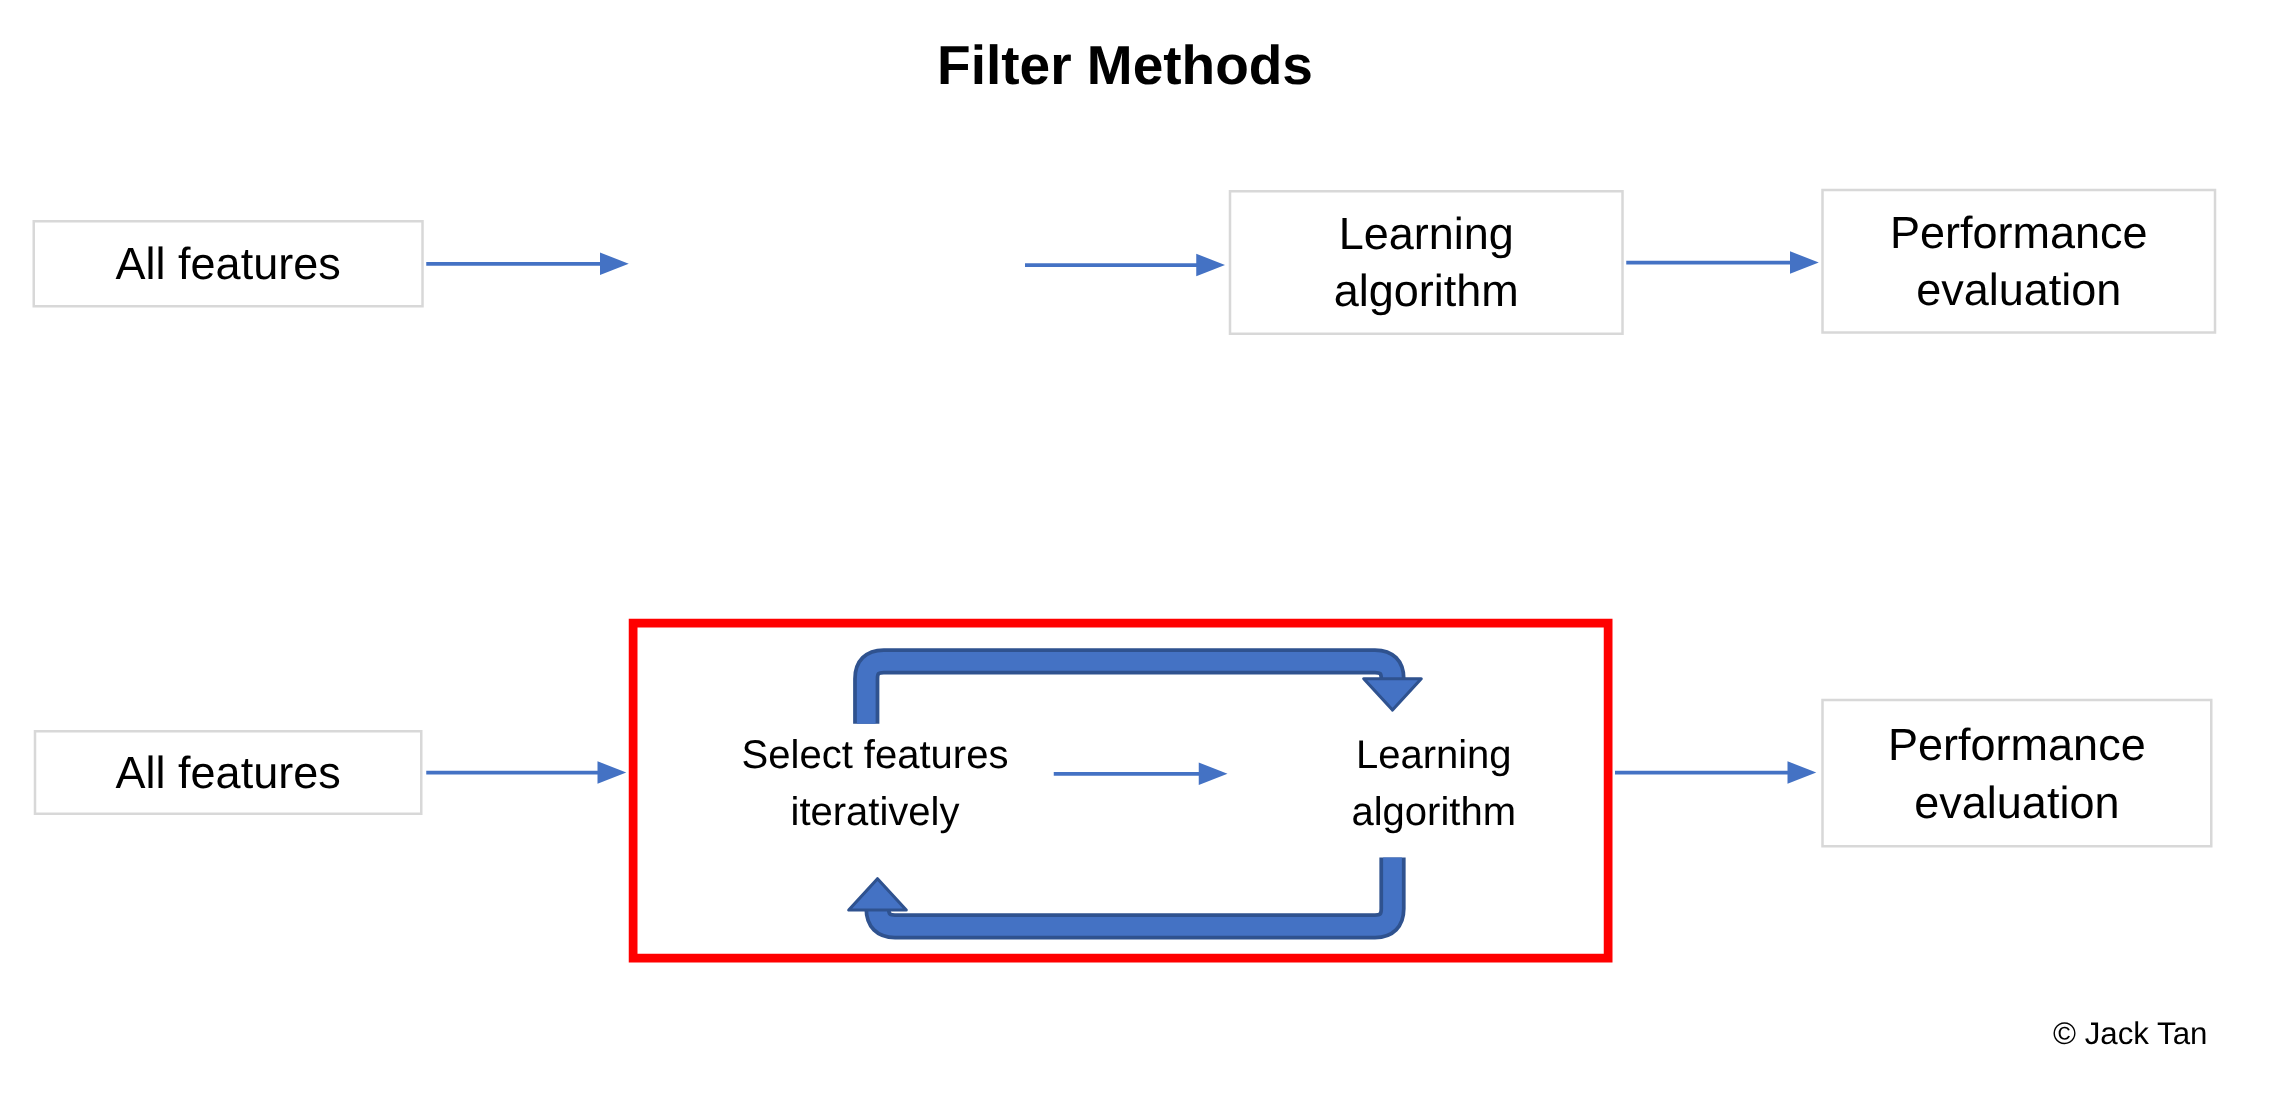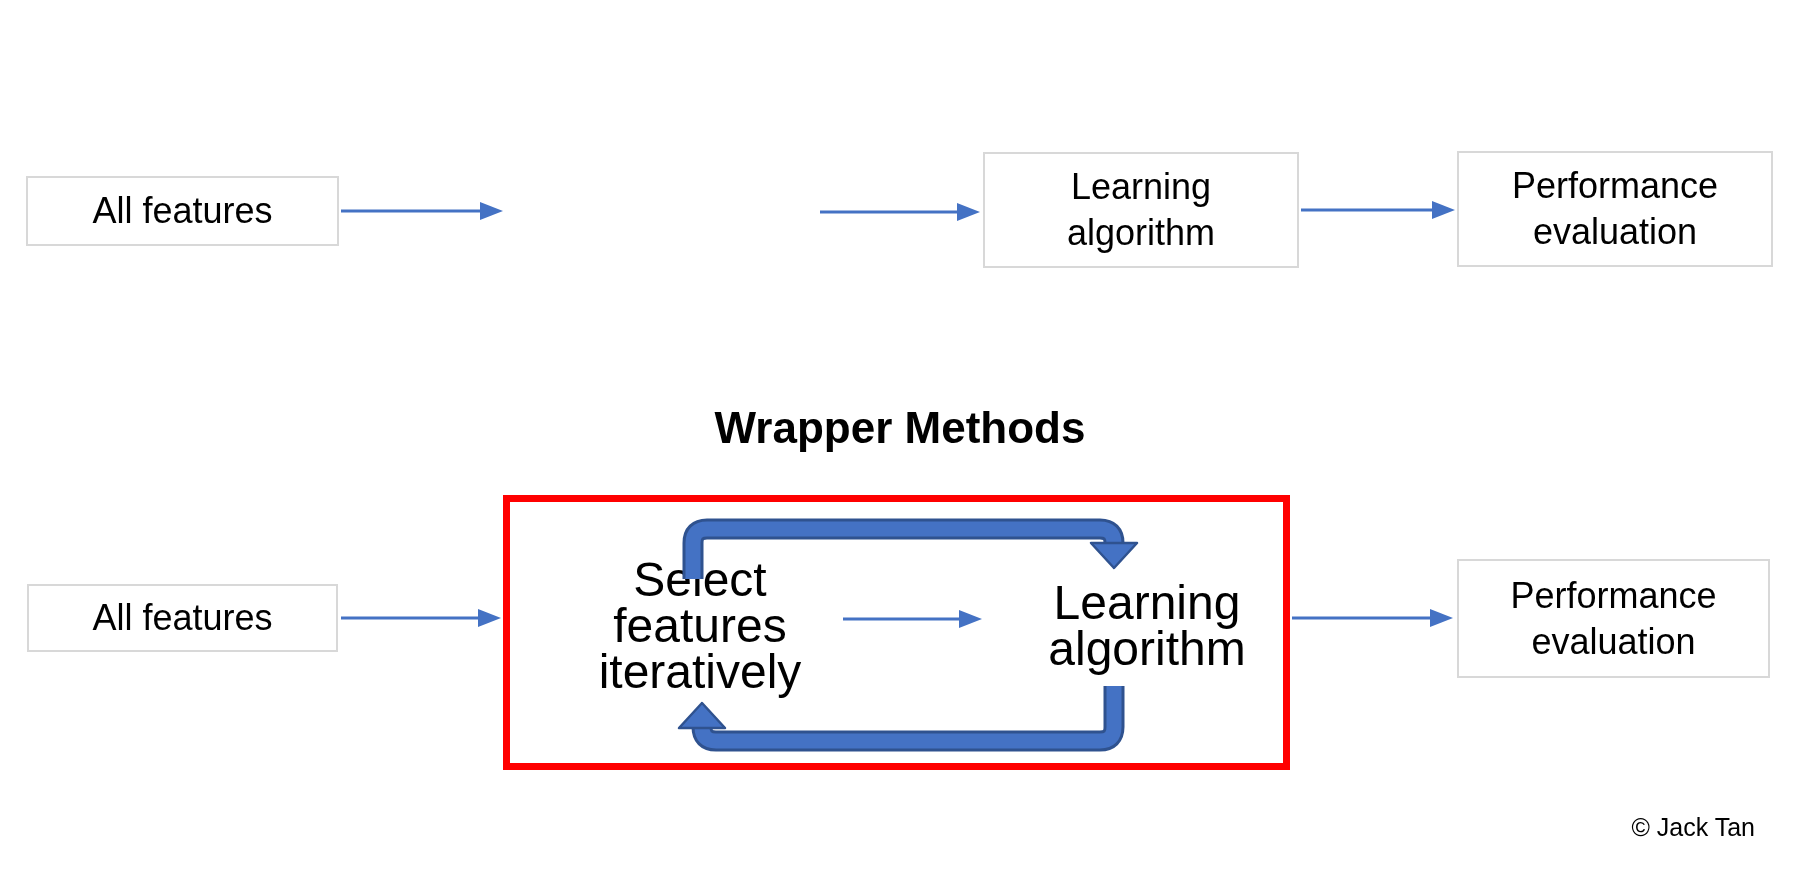--- a/index.html
+++ b/index.html
@@ -44,21 +44,21 @@
   }
   .red-frame {
     border: 7px solid var(--highlight-red);
   }
   .floating-label {
     position: absolute;
     display: flex;
     align-items: center;
     justify-content: center;
     text-align: center;
-    font-size: 48px;
+    font-size: 32px;
     line-height: 46px;
     white-space: pre-line;
   }
   .red-container {
     position: absolute;
     background: #ffffff;
     border: 7px solid var(--highlight-red);
   }
   #arrow-layer {
     position: absolute;
@@ -68,43 +68,43 @@
     height: 882px;
     pointer-events: none;
   }
   .thin-arrow-line { stroke: var(--arrow-blue); stroke-width: 3; fill: none; }
   .thin-arrow-head { fill: var(--arrow-blue); stroke: none; }
   .thick-arrow-outer { stroke: var(--arrow-blue-dark); stroke-width: 21; fill: none; }
   .thick-arrow-inner { stroke: var(--arrow-blue); stroke-width: 15; fill: none; }
   .thick-arrow-head { fill: var(--arrow-blue); stroke: var(--arrow-blue-dark); stroke-width: 2.5; stroke-linejoin: round; }
   .credit {
     position: absolute;
-    right: 65px;
+    right: 54px;
     top: 810px;
     font-size: 25px;
     line-height: 34px;
     text-align: right;
   }
 </style>
 </head>
 <body>
 
 <div id="canvas">
 
+  <div class="section-title" style="top:28px;">Filter Methods</div>
 
   <div class="node" style="left:26px; top:176px; width:313px; height:70px;">All features</div>
 
 
   <div class="node" style="left:983px; top:152px; width:316px; height:116px;">Learning
 algorithm</div>
 
   <div class="node" style="left:1457px; top:151px; width:316px; height:116px;">Performance
 evaluation</div>
 
-  <div class="section-title" style="top:403px;">Wrapper Methods</div>
 
   <div class="node" style="left:27px; top:584px; width:311px; height:68px;">All features</div>
 
   <div class="red-container" style="left:503px; top:495px; width:787px; height:275px;"></div>
 
   <div class="floating-label" style="left:550px; top:580px; width:300px; height:92px;">Select features
 iteratively</div>
 
   <div class="floating-label" style="left:997px; top:580px; width:300px; height:92px;">Learning
 algorithm</div>

